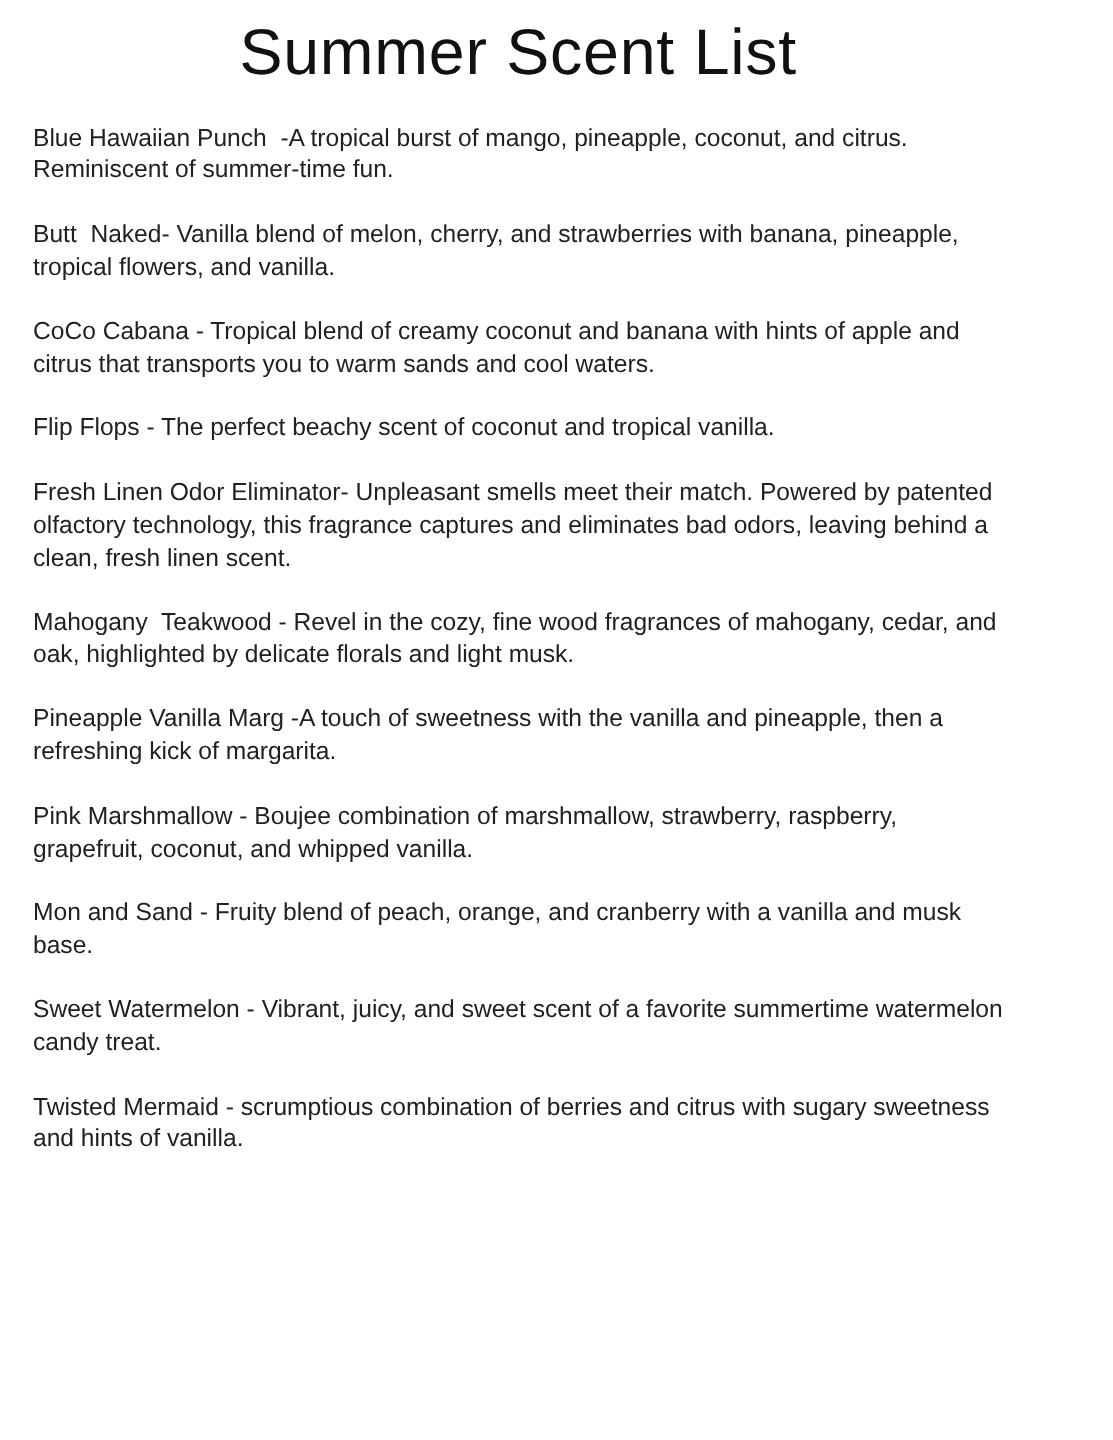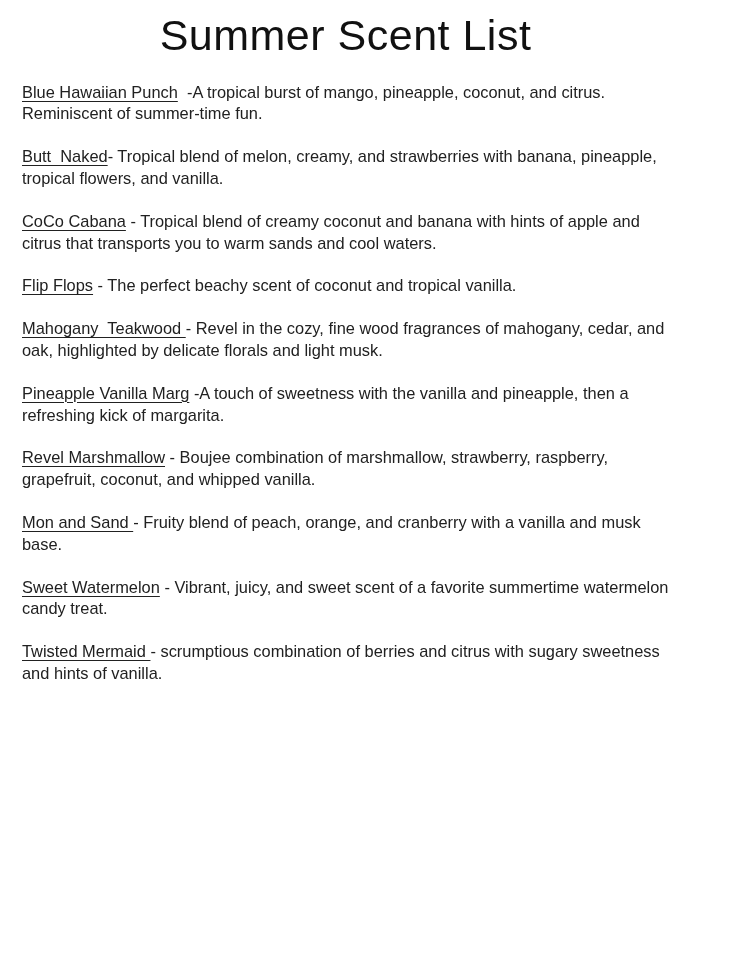--- a/index.html
+++ b/index.html
@@ -31,46 +31,46 @@
     display: block;
   }
   .item {
     font-size: 16.4px;
     line-height: 21.8px;
     margin: 0 0 21px 0;
     white-space: pre-wrap;
     color: #212121;
   }
   .scent-name {
-    text-decoration: underline;
     text-decoration-thickness: 1px;
     text-underline-offset: 3px;
   }
 </style>
 </head>
 <body>
 
 <div class="page">
   <h1 class="title">Summer Scent List</h1>
 
   <div class="scent-list">
     <p class="item"><span class="scent-name">Blue Hawaiian Punch</span><span class="scent-desc">  -A tropical burst of mango, pineapple, coconut, and citrus. Reminiscent of summer-time fun.</span></p>
 
-    <p class="item"><span class="scent-name">Butt  Naked</span><span class="scent-desc">- Tropical blend of melon, creamy, and strawberries with banana, pineapple, tropical flowers, and vanilla.</span></p>
+    <p class="item"><span class="scent-name">Butt  Naked</span><span class="scent-desc">- Vanilla blend of melon, cherry, and strawberries with banana, pineapple, tropical flowers, and vanilla.</span></p>
 
     <p class="item"><span class="scent-name">CoCo Cabana</span><span class="scent-desc"> - Tropical blend of creamy coconut and banana with hints of apple and citrus that transports you to warm sands and cool waters.</span></p>
 
     <p class="item"><span class="scent-name">Flip Flops</span><span class="scent-desc"> - The perfect beachy scent of coconut and tropical vanilla.</span></p>
 
+    <p class="item"><span class="scent-name">Fresh Linen Odor Eliminator</span><span class="scent-desc">- Unpleasant smells meet their match. Powered by patented olfactory technology, this fragrance captures and eliminates bad odors, leaving behind a clean, fresh linen scent.</span></p>
 
     <p class="item"><span class="scent-name">Mahogany  Teakwood </span><span class="scent-desc">- Revel in the cozy, fine wood fragrances of mahogany, cedar, and oak, highlighted by delicate florals and light musk.</span></p>
 
     <p class="item"><span class="scent-name">Pineapple Vanilla Marg</span><span class="scent-desc"> -A touch of sweetness with the vanilla and pineapple, then a refreshing kick of margarita.</span></p>
 
-    <p class="item"><span class="scent-name">Revel Marshmallow</span><span class="scent-desc"> - Boujee combination of marshmallow, strawberry, raspberry, grapefruit, coconut, and whipped vanilla.</span></p>
+    <p class="item"><span class="scent-name">Pink Marshmallow</span><span class="scent-desc"> - Boujee combination of marshmallow, strawberry, raspberry, grapefruit, coconut, and whipped vanilla.</span></p>
 
     <p class="item"><span class="scent-name">Mon and Sand </span><span class="scent-desc">- Fruity blend of peach, orange, and cranberry with a vanilla and musk base.</span></p>
 
     <p class="item"><span class="scent-name">Sweet Watermelon</span><span class="scent-desc"> - Vibrant, juicy, and sweet scent of a favorite summertime watermelon candy treat.</span></p>
 
     <p class="item"><span class="scent-name">Twisted Mermaid </span><span class="scent-desc">- scrumptious combination of berries and citrus with sugary sweetness and hints of vanilla.</span></p>
 
   </div>
 </div>
 

